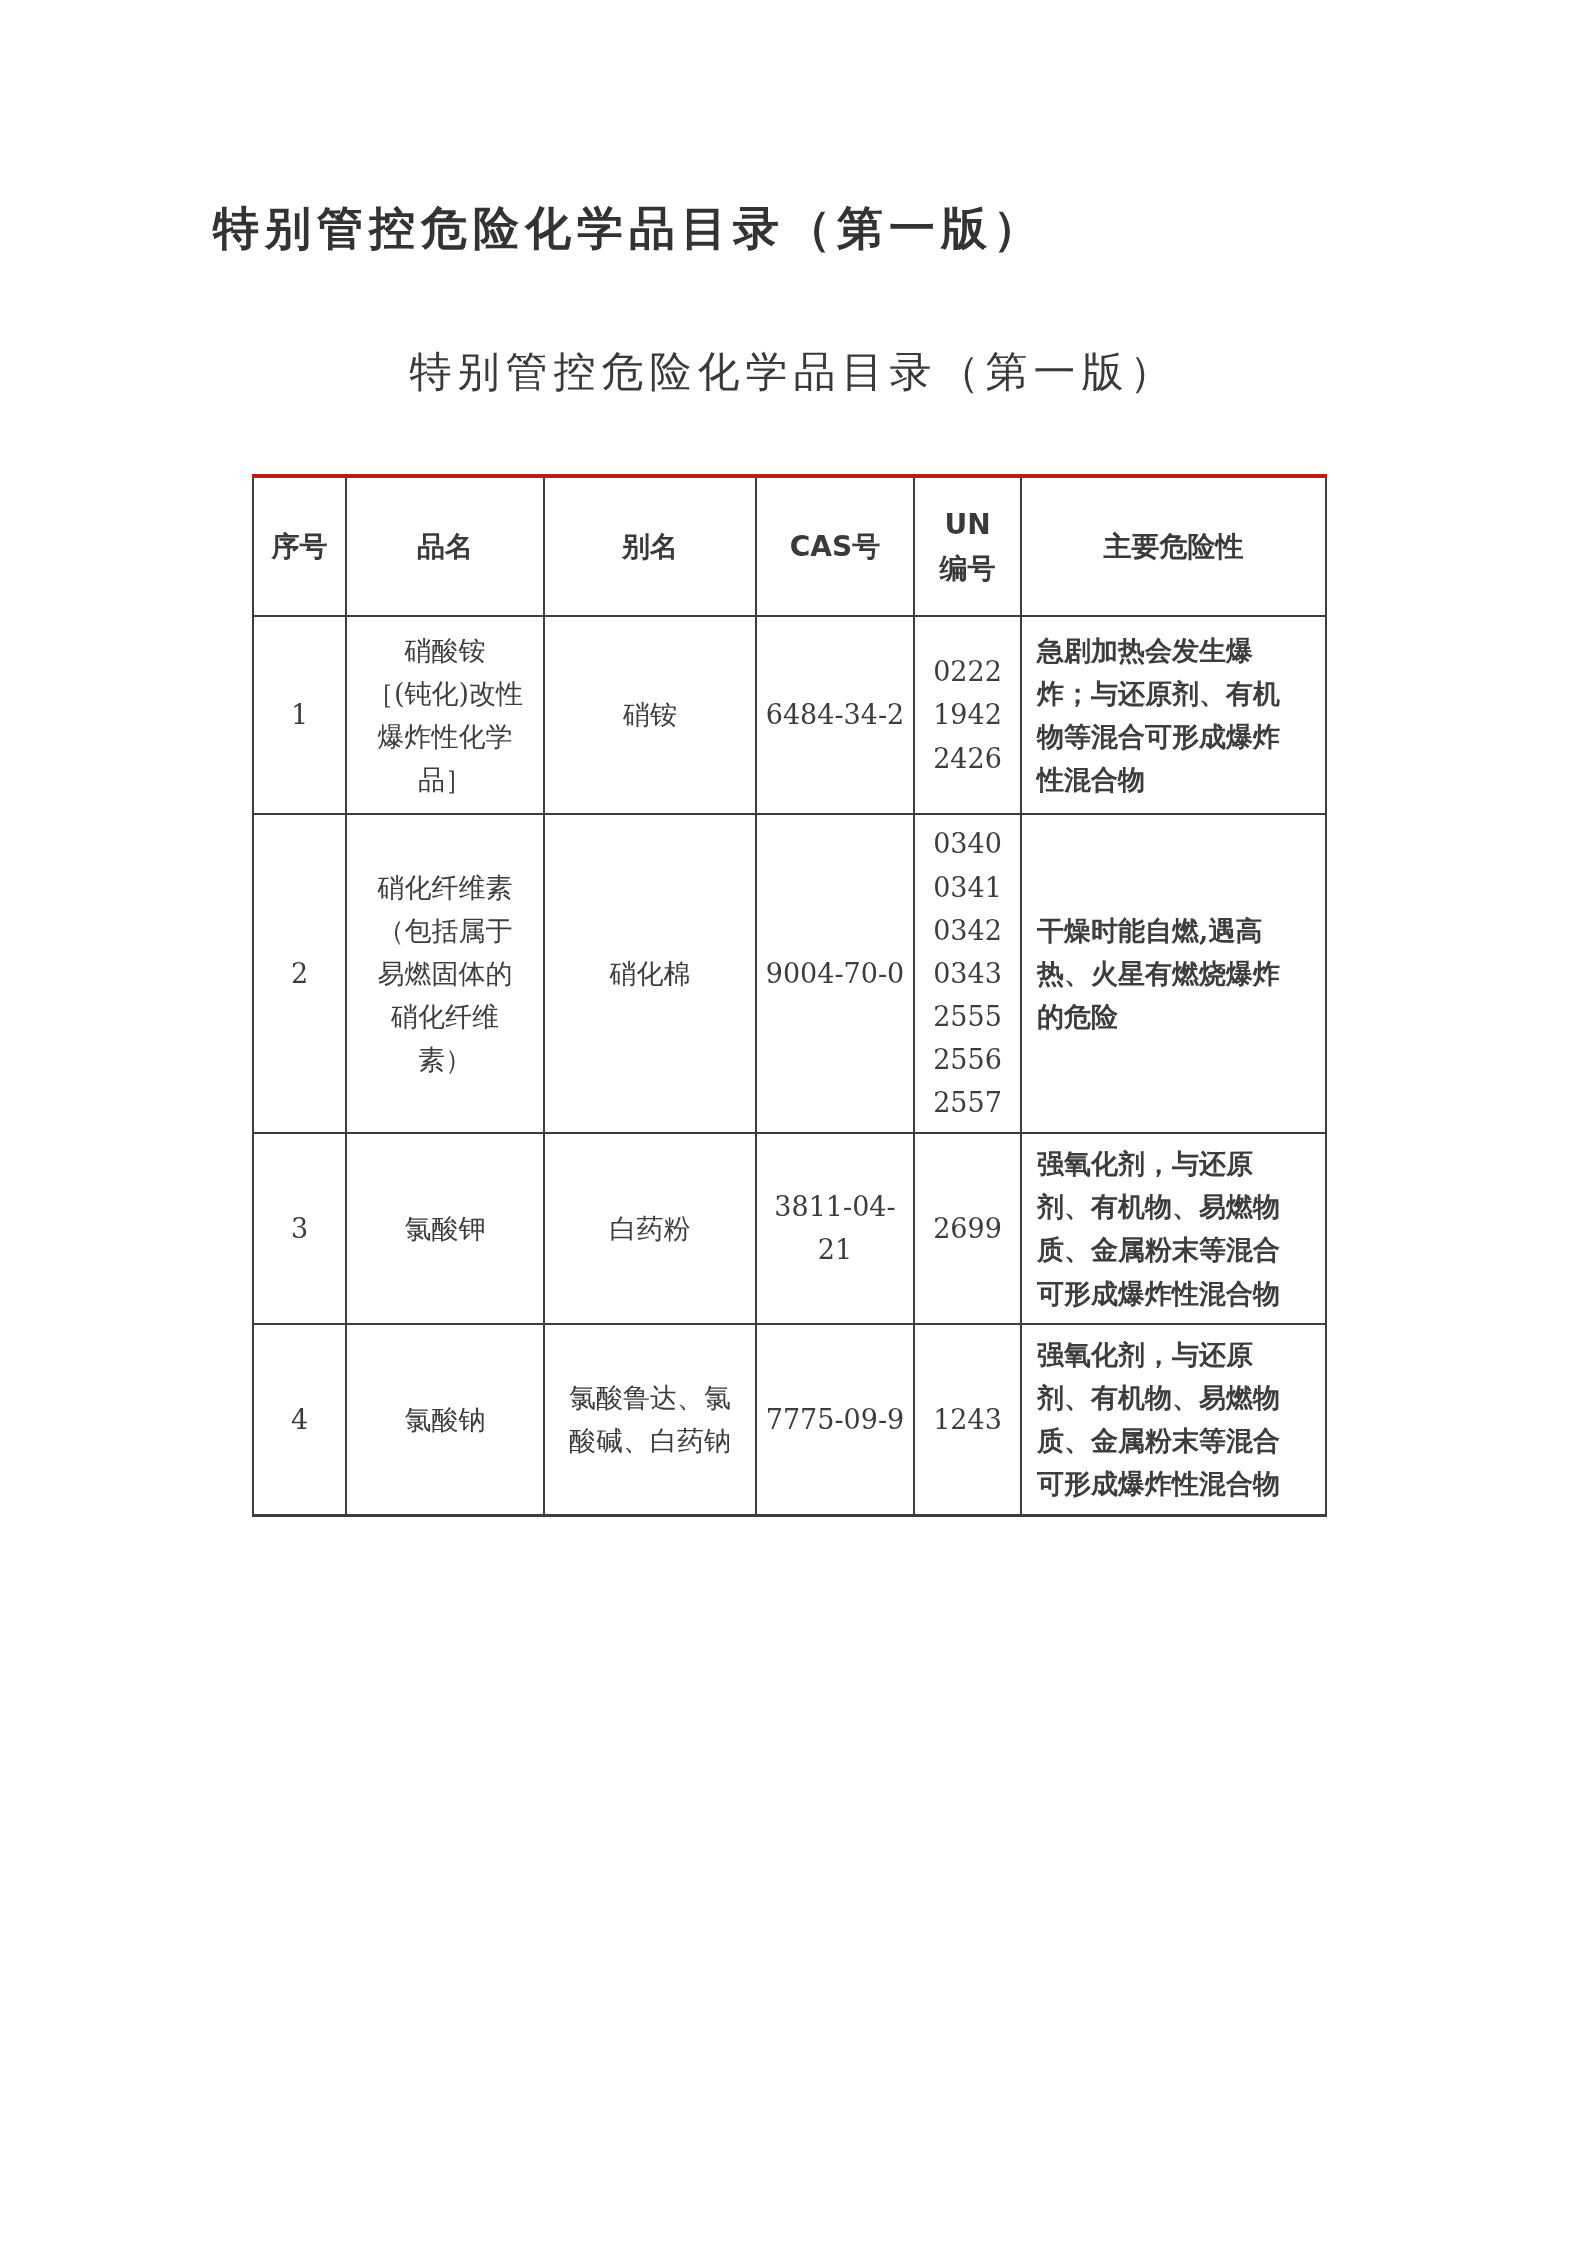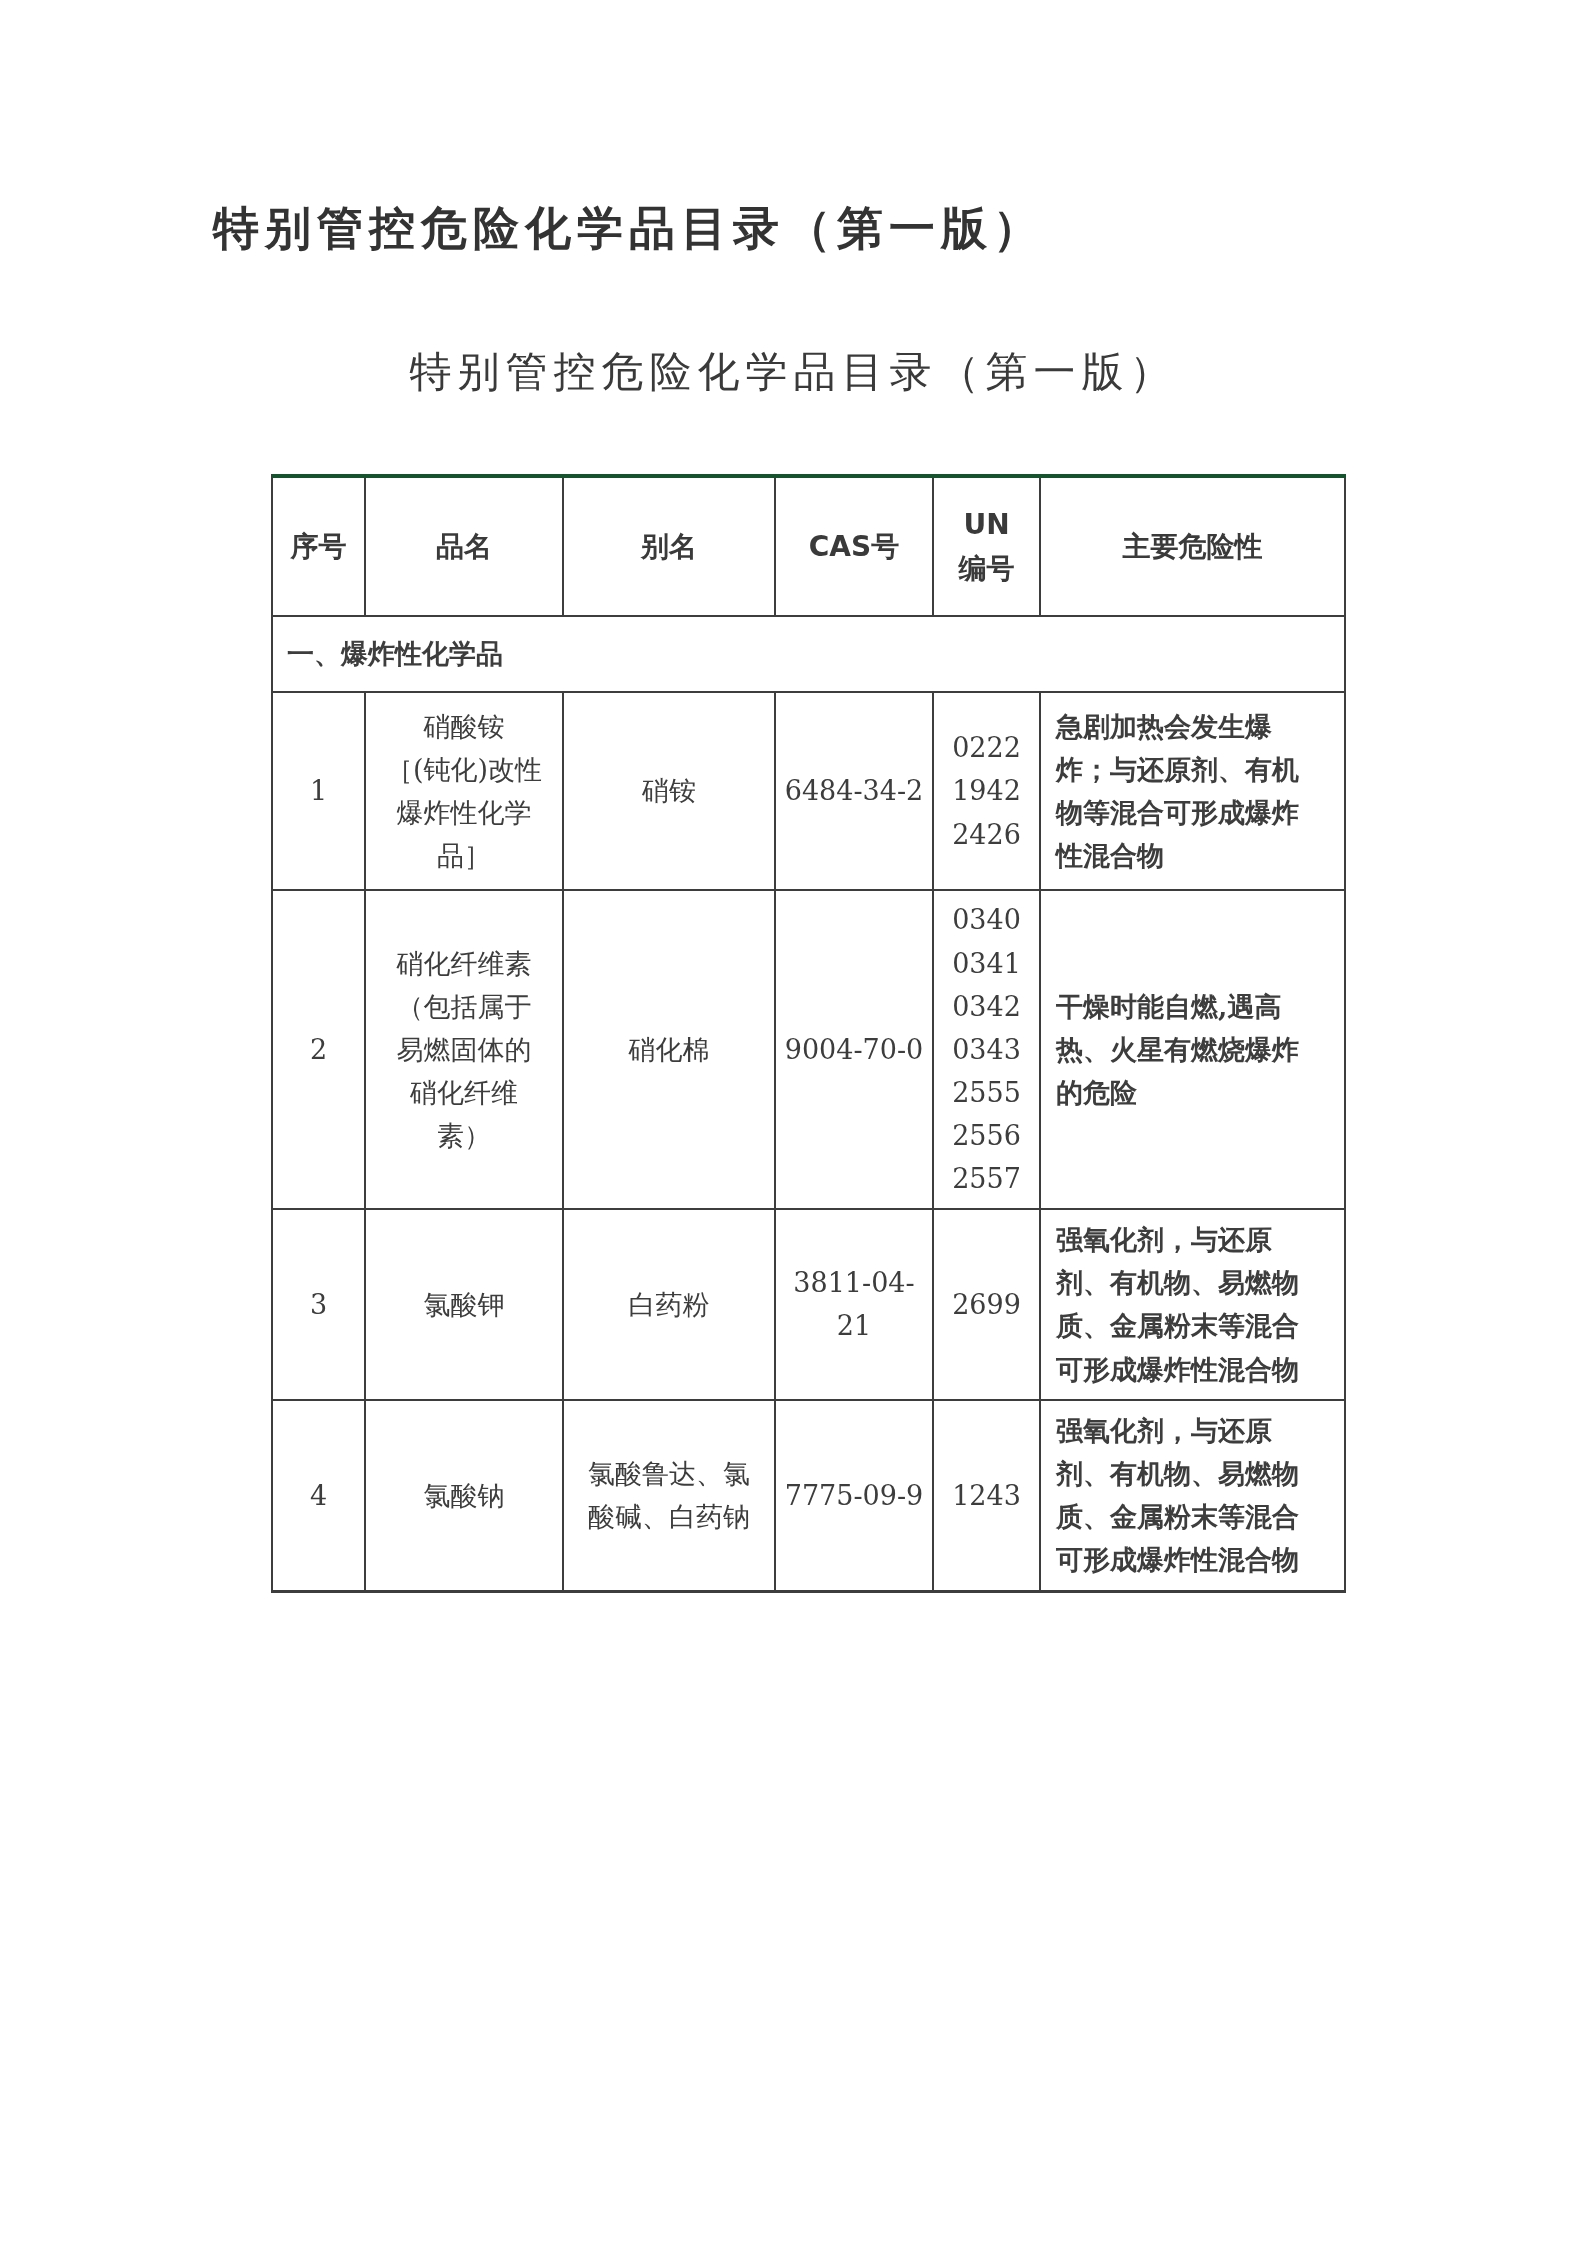--- a/index.html
+++ b/index.html
@@ -27,25 +27,25 @@
     text-align: center;
     font-family: "DejaVu Serif", "Liberation Serif", serif;
     font-weight: normal;
     font-size: 42px;
     letter-spacing: 6px;
     color: #3a3a3a;
     white-space: nowrap;
   }
   table.chem-table {
     position: absolute;
-    left: 271px; top: 474px;
+    left: 252px; top: 474px;
     width: 1073px;
     border-collapse: collapse;
     table-layout: fixed;
-    border-top: 4px solid #14532d;
+    border-top: 4px solid #b91c1c;
     border-bottom: 3px solid #3d3d3d;
   }
   .chem-table th, .chem-table td {
     border: 2px solid #3d3d3d;
     vertical-align: middle;
     text-align: center;
     white-space: pre-line;
     overflow: hidden;
   }
   .chem-table th {
@@ -101,23 +101,20 @@
       <th>序号</th>
       <th>品名</th>
       <th>别名</th>
       <th>CAS号</th>
       <th>UN
 编号</th>
       <th>主要危险性</th>
     </tr>
   </thead>
   <tbody>
-    <tr class="section-row">
-      <td colspan="6" class="section-cell">一、爆炸性化学品</td>
-    </tr>
 
     <tr class="row-1">
       <td>1</td>
       <td>硝酸铵
 ［(钝化)改性
 爆炸性化学品］</td>
       <td>硝铵</td>
       <td>6484-34-2</td>
       <td>0222
 1942

